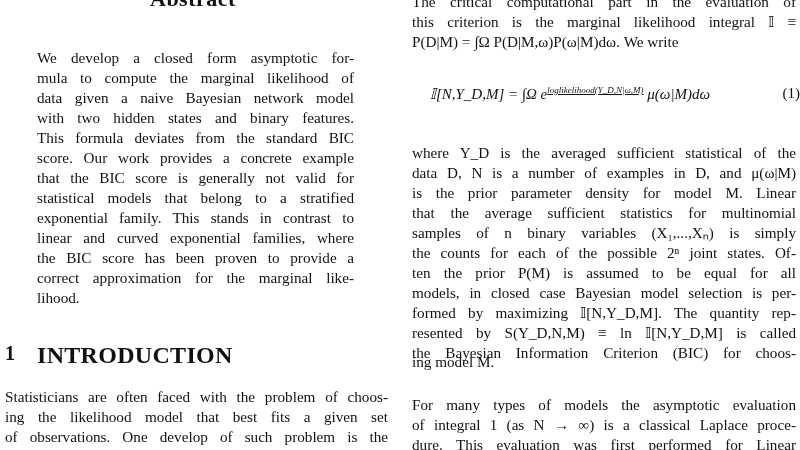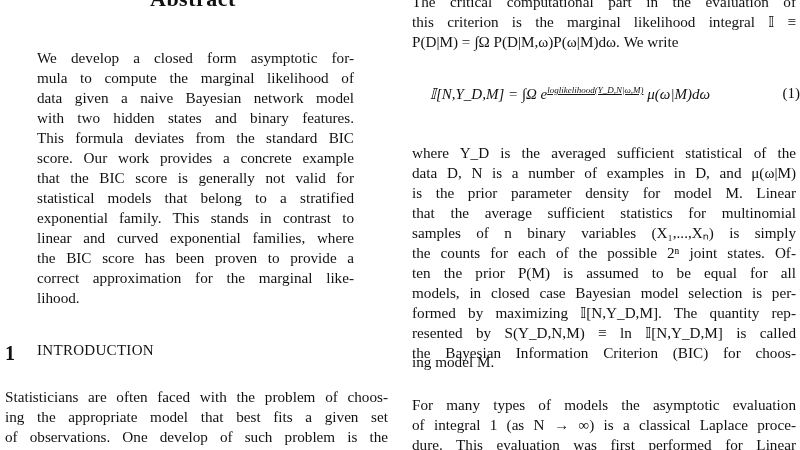--- a/index.html
+++ b/index.html
@@ -17,21 +17,21 @@
     white-space: nowrap; text-align: justify; text-align-last: justify;
     font-family: "Liberation Serif", serif;
   }
   .abs-title {
     position: absolute; left: 150px; top: -14px; font-size: 22px; font-weight: bold;
     font-family: "Liberation Serif", serif; letter-spacing: 0.5px;
   }
   .abs .line { left: 37px; width: 317px; margin-top: 8px; }
   .abs .line.last { text-align-last: left; }
   .sec-num { position: absolute; left: 5px; top: 342px; font-size: 20px; font-weight: bold; font-family: "Liberation Serif", serif; }
-  .sec-title { position: absolute; left: 37px; top: 342px; font-size: 15px; font-weight: normal; font-family: "Liberation Serif", serif; letter-spacing: 0.3px; }
+  .sec-title { position: absolute; left: 37px; top: 342px; font-size: 24px; font-weight: bold; font-family: "Liberation Serif", serif; letter-spacing: 0.3px; }
   .intro .line { left: 5px; width: 383px; }
   .right .line { left: 0; width: 384px; }
   .right .line.last { text-align-last: left; }
   .eq {
     position: absolute; left: 18px; top: 85px; width: 370px; font-size: 15px;
     font-family: "Liberation Serif", serif; font-style: italic; white-space: nowrap;
   }
   .eq sup { font-size: 9px; text-decoration: underline; }
   .eq .num { position: absolute; right: 0; top: 0; font-style: normal; }
 </style>
@@ -56,21 +56,21 @@
       <div class="line" style="top:240px">the BIC score has been proven to provide a</div>
       <div class="line" style="top:260px">correct approximation for the marginal like-</div>
       <div class="line last" style="top:280px">lihood.</div>
     </div>
 
     <div class="sec-num">1</div>
     <div class="sec-title">INTRODUCTION</div>
 
     <div class="intro">
       <div class="line" style="top:387px">Statisticians are often faced with the problem of choos-</div>
-      <div class="line" style="top:407px">ing the appropriate model that best fits a given set</div>
+      <div class="line" style="top:407px">ing the likelihood model that best fits a given set</div>
       <div class="line" style="top:427px">of observations. One develop of such problem is the</div>
       <div class="line" style="top:447px">choice of structure in learning of Bayesian networks</div>
     </div>
   </div>
 
   <div class="col right">
     <div class="line" style="top:-8px">The critical computational part in the evaluation of</div>
     <div class="line" style="top:12px">this criterion is the marginal likelihood integral 𝕀 ≡</div>
     <div class="line last" style="top:32px">P(D|M) = ∫Ω P(D|M,ω)P(ω|M)dω. We write</div>
 

